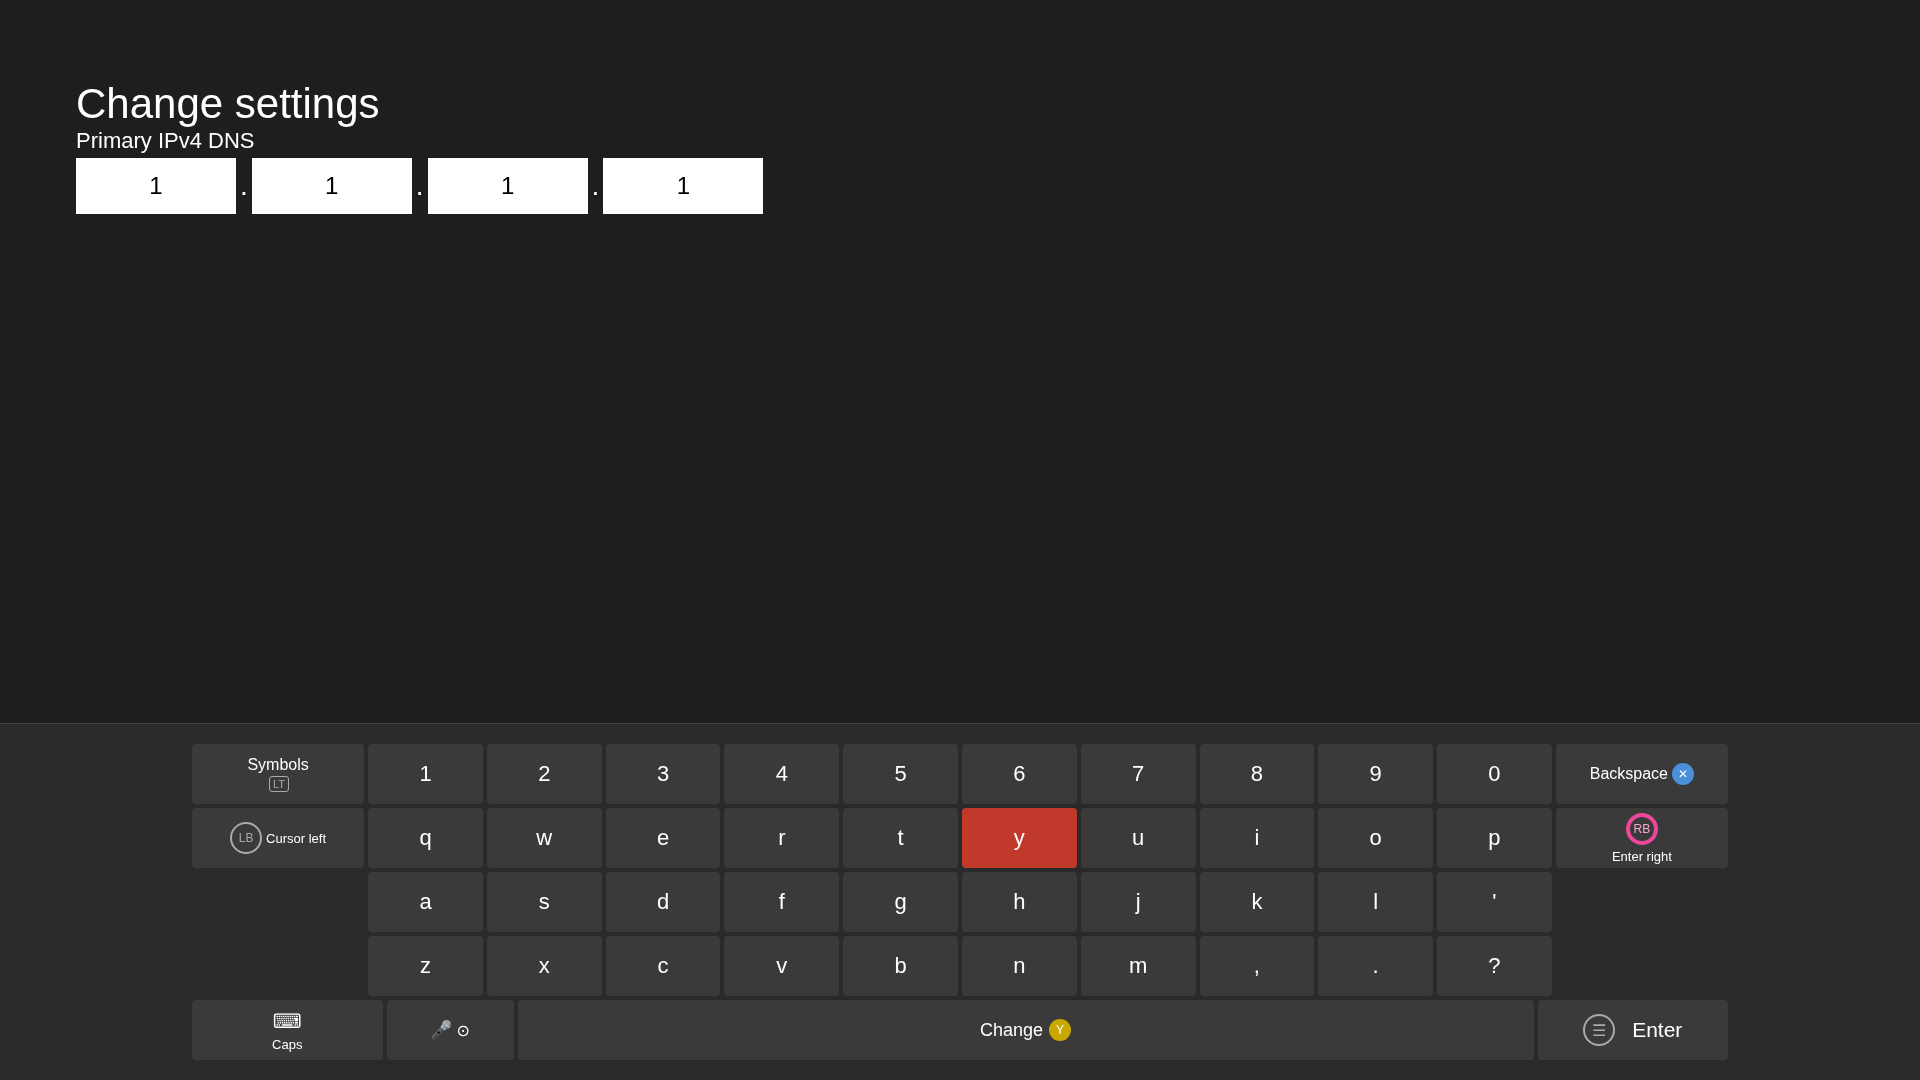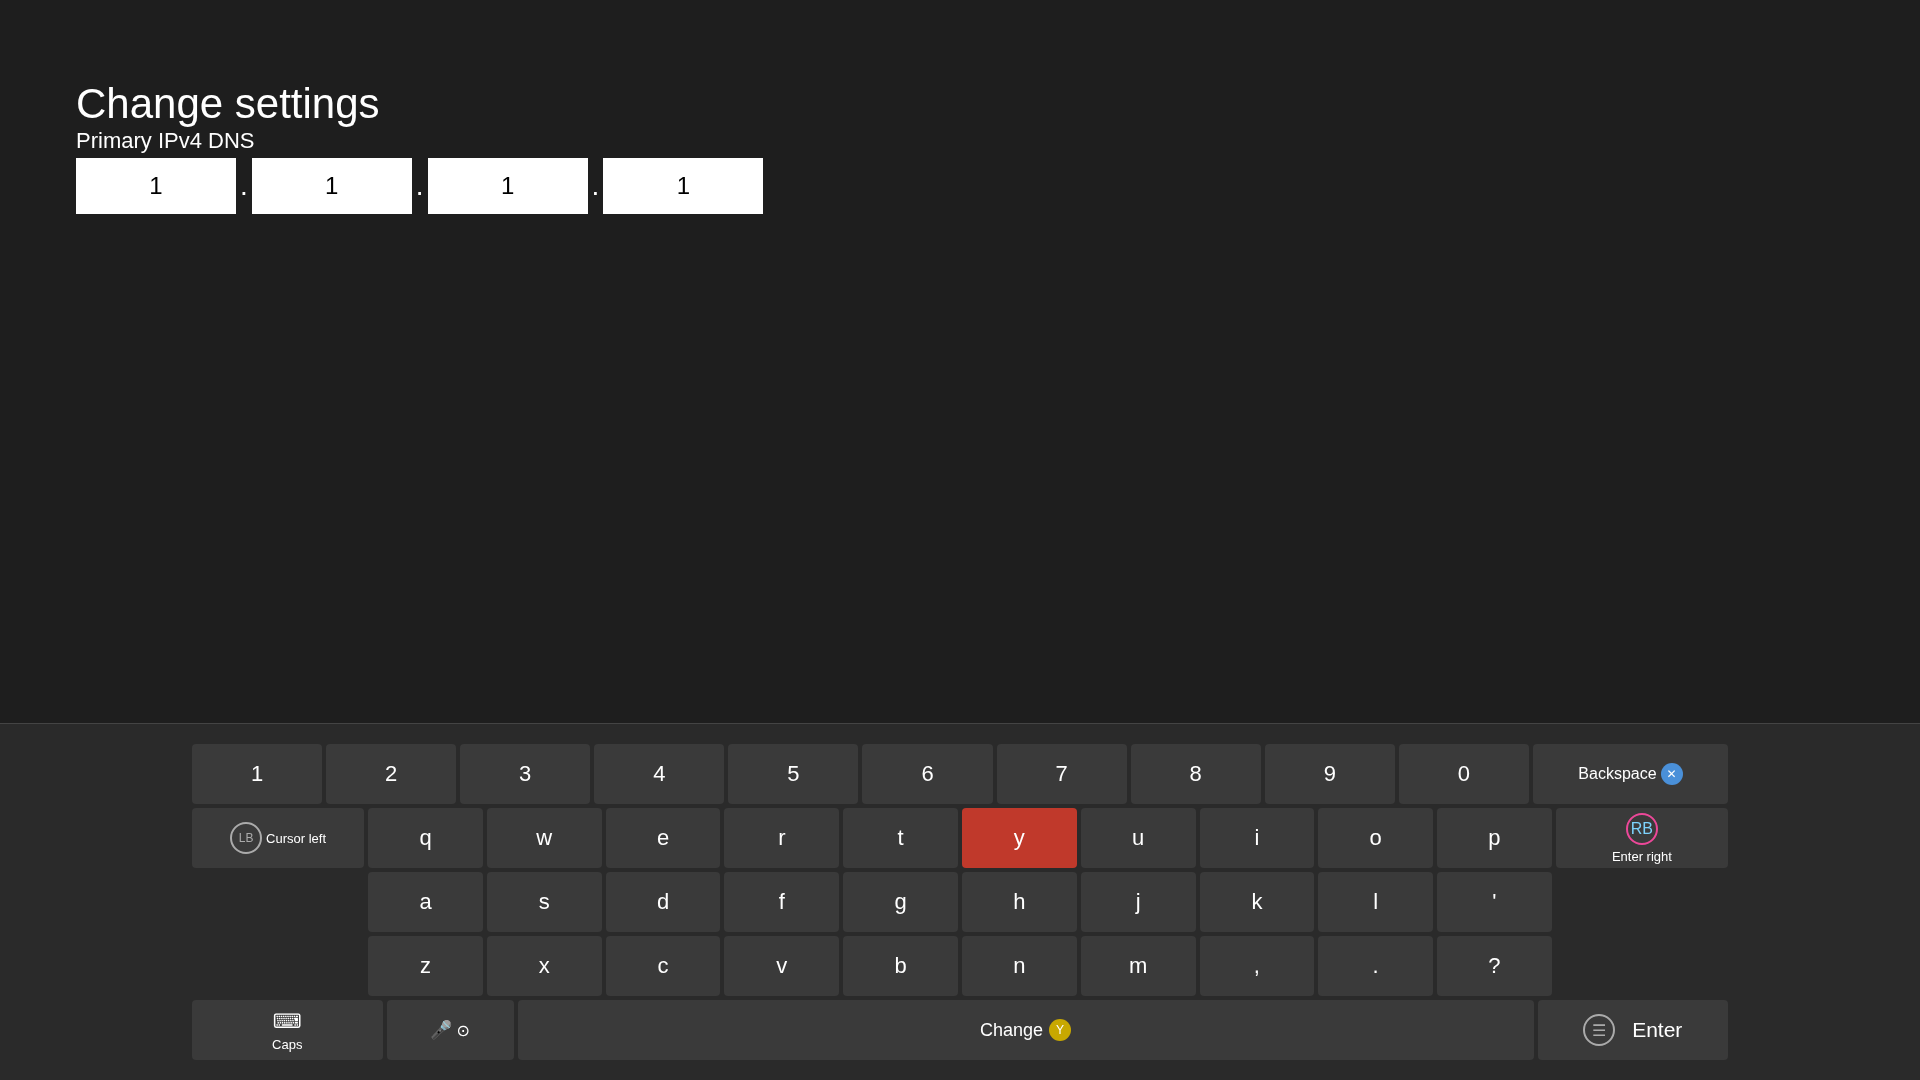--- a/index.html
+++ b/index.html
@@ -151,20 +151,24 @@
     <span class="ip-separator">.</span>
     <input class="ip-segment" type="text" value="1" style="">
     <span class="ip-separator">.</span>
     <input class="ip-segment" type="text" value="1" style="">
   </div>
 </div>
 
 <div class="keyboard-container">
   <div class="keyboard">
       <div class="keyboard-row">
+        <button class="key symbols">
+          <span style="font-size:16px">Symbols</span>
+          <span style="font-size:11px;border:1px solid #aaa;border-radius:3px;padding:1px 3px;color:#aaa;margin-left:2px">LT</span>
+        </button>
         <button class="key">1</button>
         <button class="key">2</button>
         <button class="key">3</button>
         <button class="key">4</button>
         <button class="key">5</button>
         <button class="key">6</button>
         <button class="key">7</button>
         <button class="key">8</button>
         <button class="key">9</button>
         <button class="key">0</button>
@@ -179,21 +183,21 @@
         <button class="key">w</button>
         <button class="key">e</button>
         <button class="key">r</button>
         <button class="key">t</button>
         <button class="key highlighted">y</button>
         <button class="key">u</button>
         <button class="key">i</button>
         <button class="key">o</button>
         <button class="key">p</button>
         <button class="key cursor-right">
-          <div style="width:32px;height:32px;border:2px solid #ec4899;border-radius:50%;display:flex;align-items:center;justify-content:center;font-size:16px;color:#7dd3fc;">RB</div>
+          <div style="width:32px;height:32px;border:4px solid #ec4899;border-radius:50%;display:flex;align-items:center;justify-content:center;font-size:12px;color:#f9a8d4;">RB</div>
           <span style="font-size:13px">Enter right</span>
         </button>
       </div>
       <div class="keyboard-row">
         <div style="flex: 1.5 1 0%;"></div>
         <button class="key">a</button>
         <button class="key">s</button>
         <button class="key">d</button>
         <button class="key">f</button>
         <button class="key">g</button>

